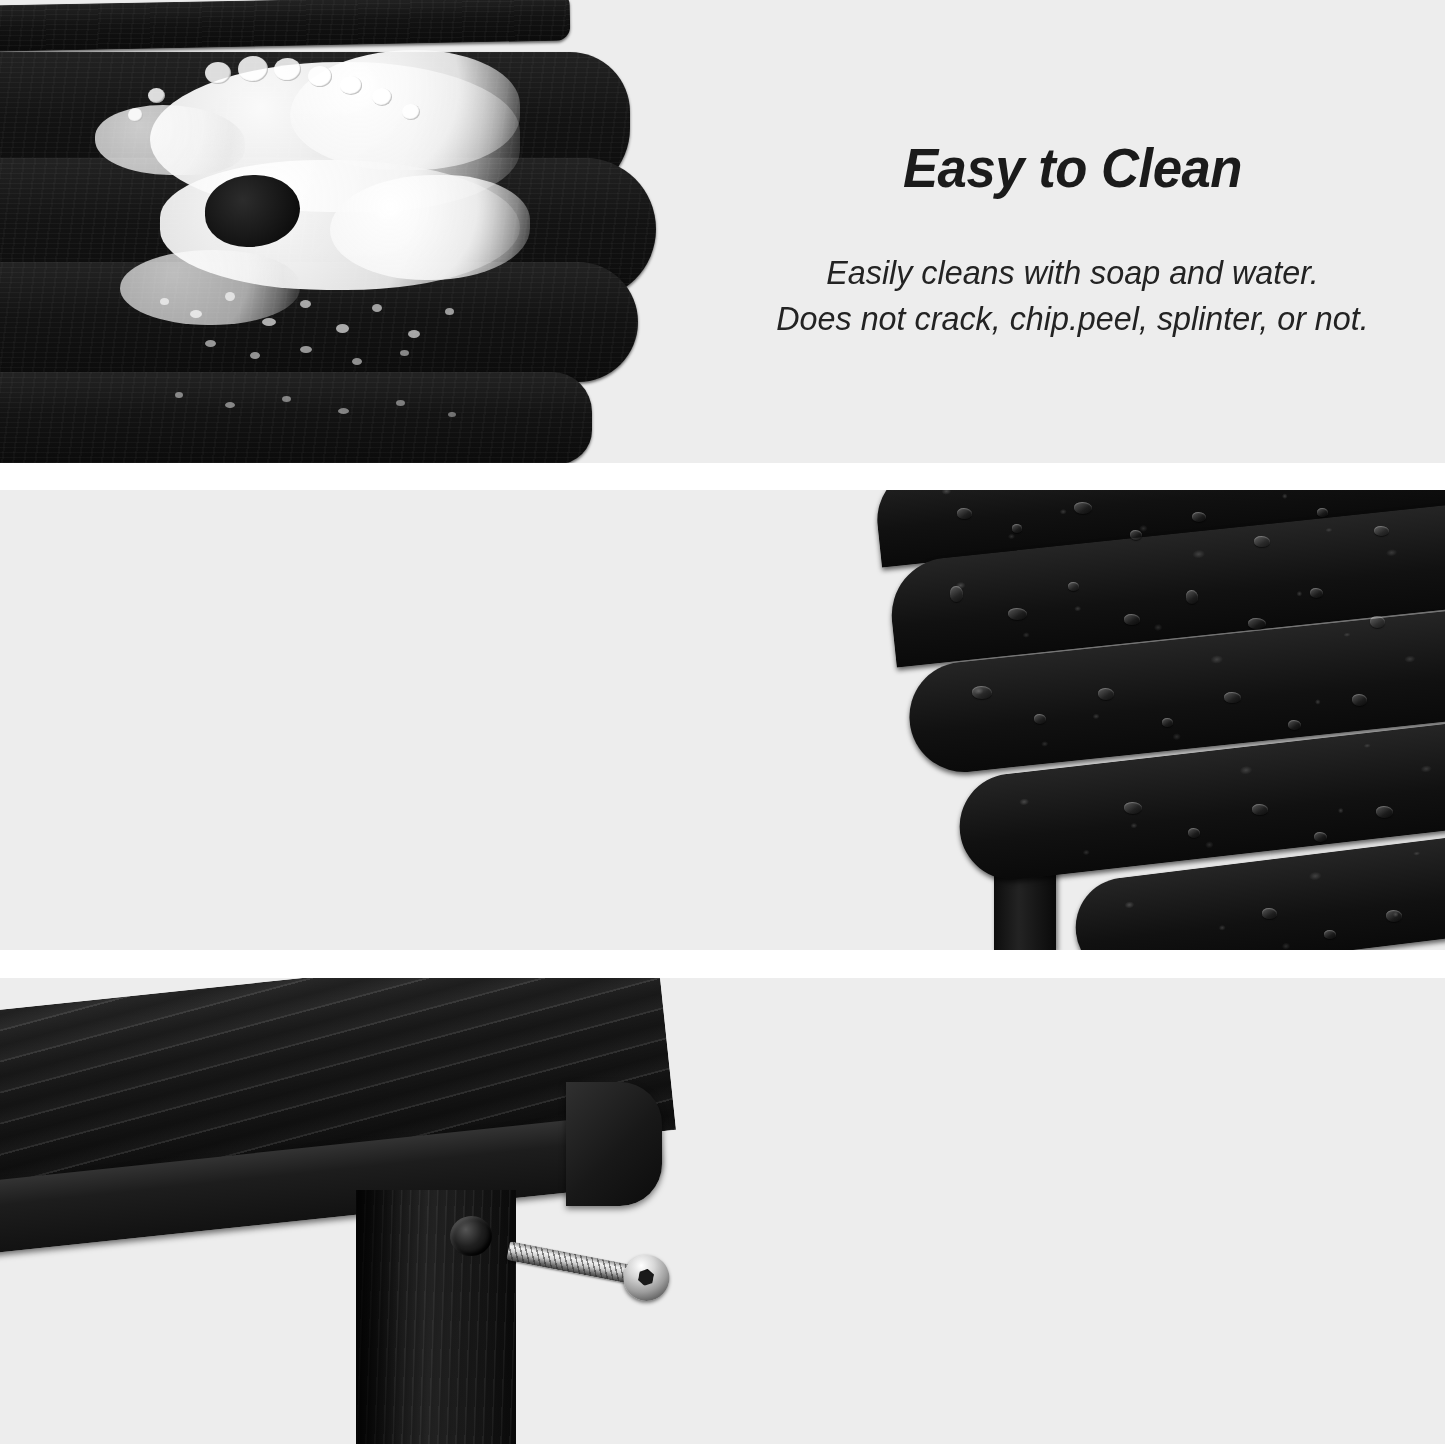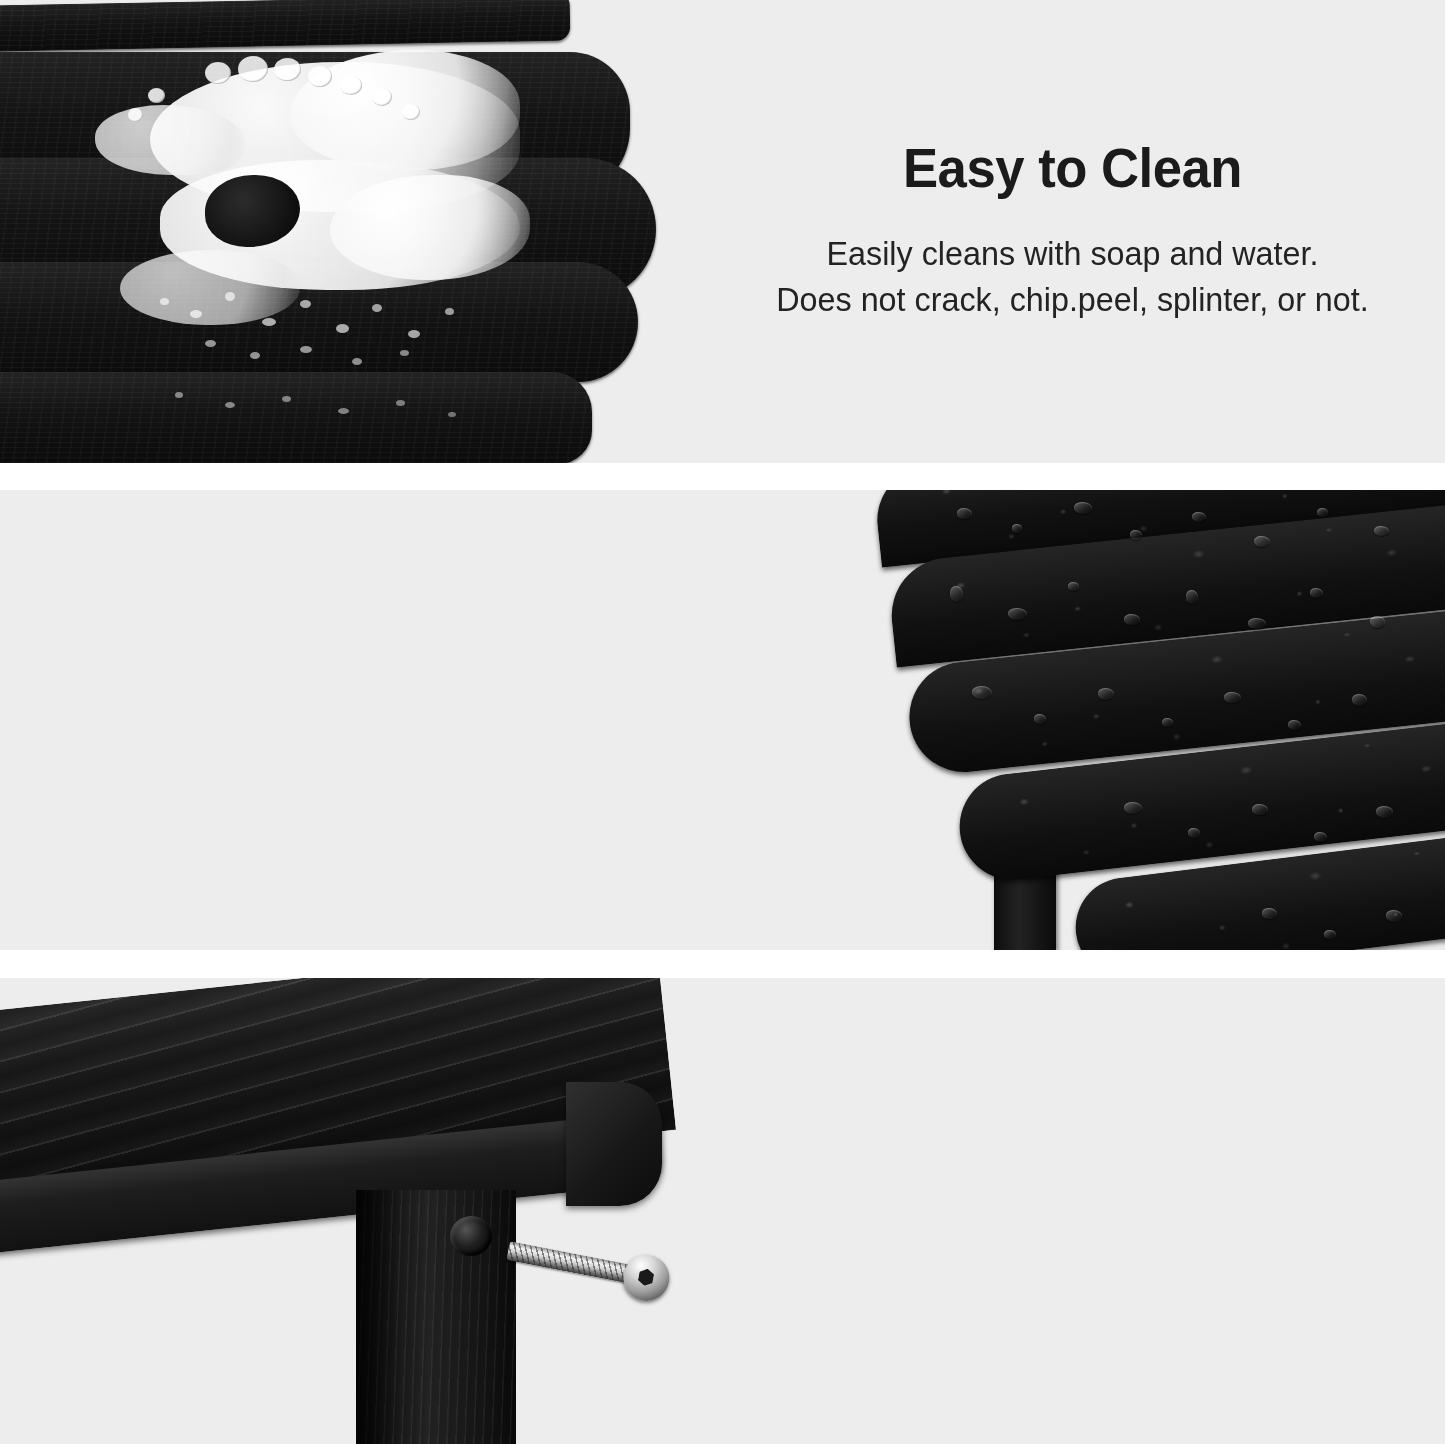--- a/index.html
+++ b/index.html
@@ -27,23 +27,23 @@
     letter-spacing:-0.5px;
     transform:scaleX(.94);transform-origin:center;
     white-space:nowrap;
   }
   .body-line{
     color:#232323;font-weight:normal;
     transform:scaleX(.95);transform-origin:center;
     white-space:nowrap;
   }
 
-  #text-1{left:700px;top:138px;width:745px;}
+  #text-1{left:700px;top:138px;width:745px;font-style:italic;}
   #text-1 .heading{font-size:56px;line-height:60px;}
-  #text-1 .body-wrap{margin-top:32px;}
+  #text-1 .body-wrap{margin-top:51px;}
   #text-1 .body-line{font-size:34px;line-height:46px;}
 
   
   #art-clean{position:absolute;left:0;top:0;width:668px;height:463px;}
   .slat{
     position:absolute;left:-10px;
     background:#161616;
     background-image:
       repeating-linear-gradient(to bottom,
         rgba(255,255,255,.035) 0px,rgba(255,255,255,.035) 1px,

